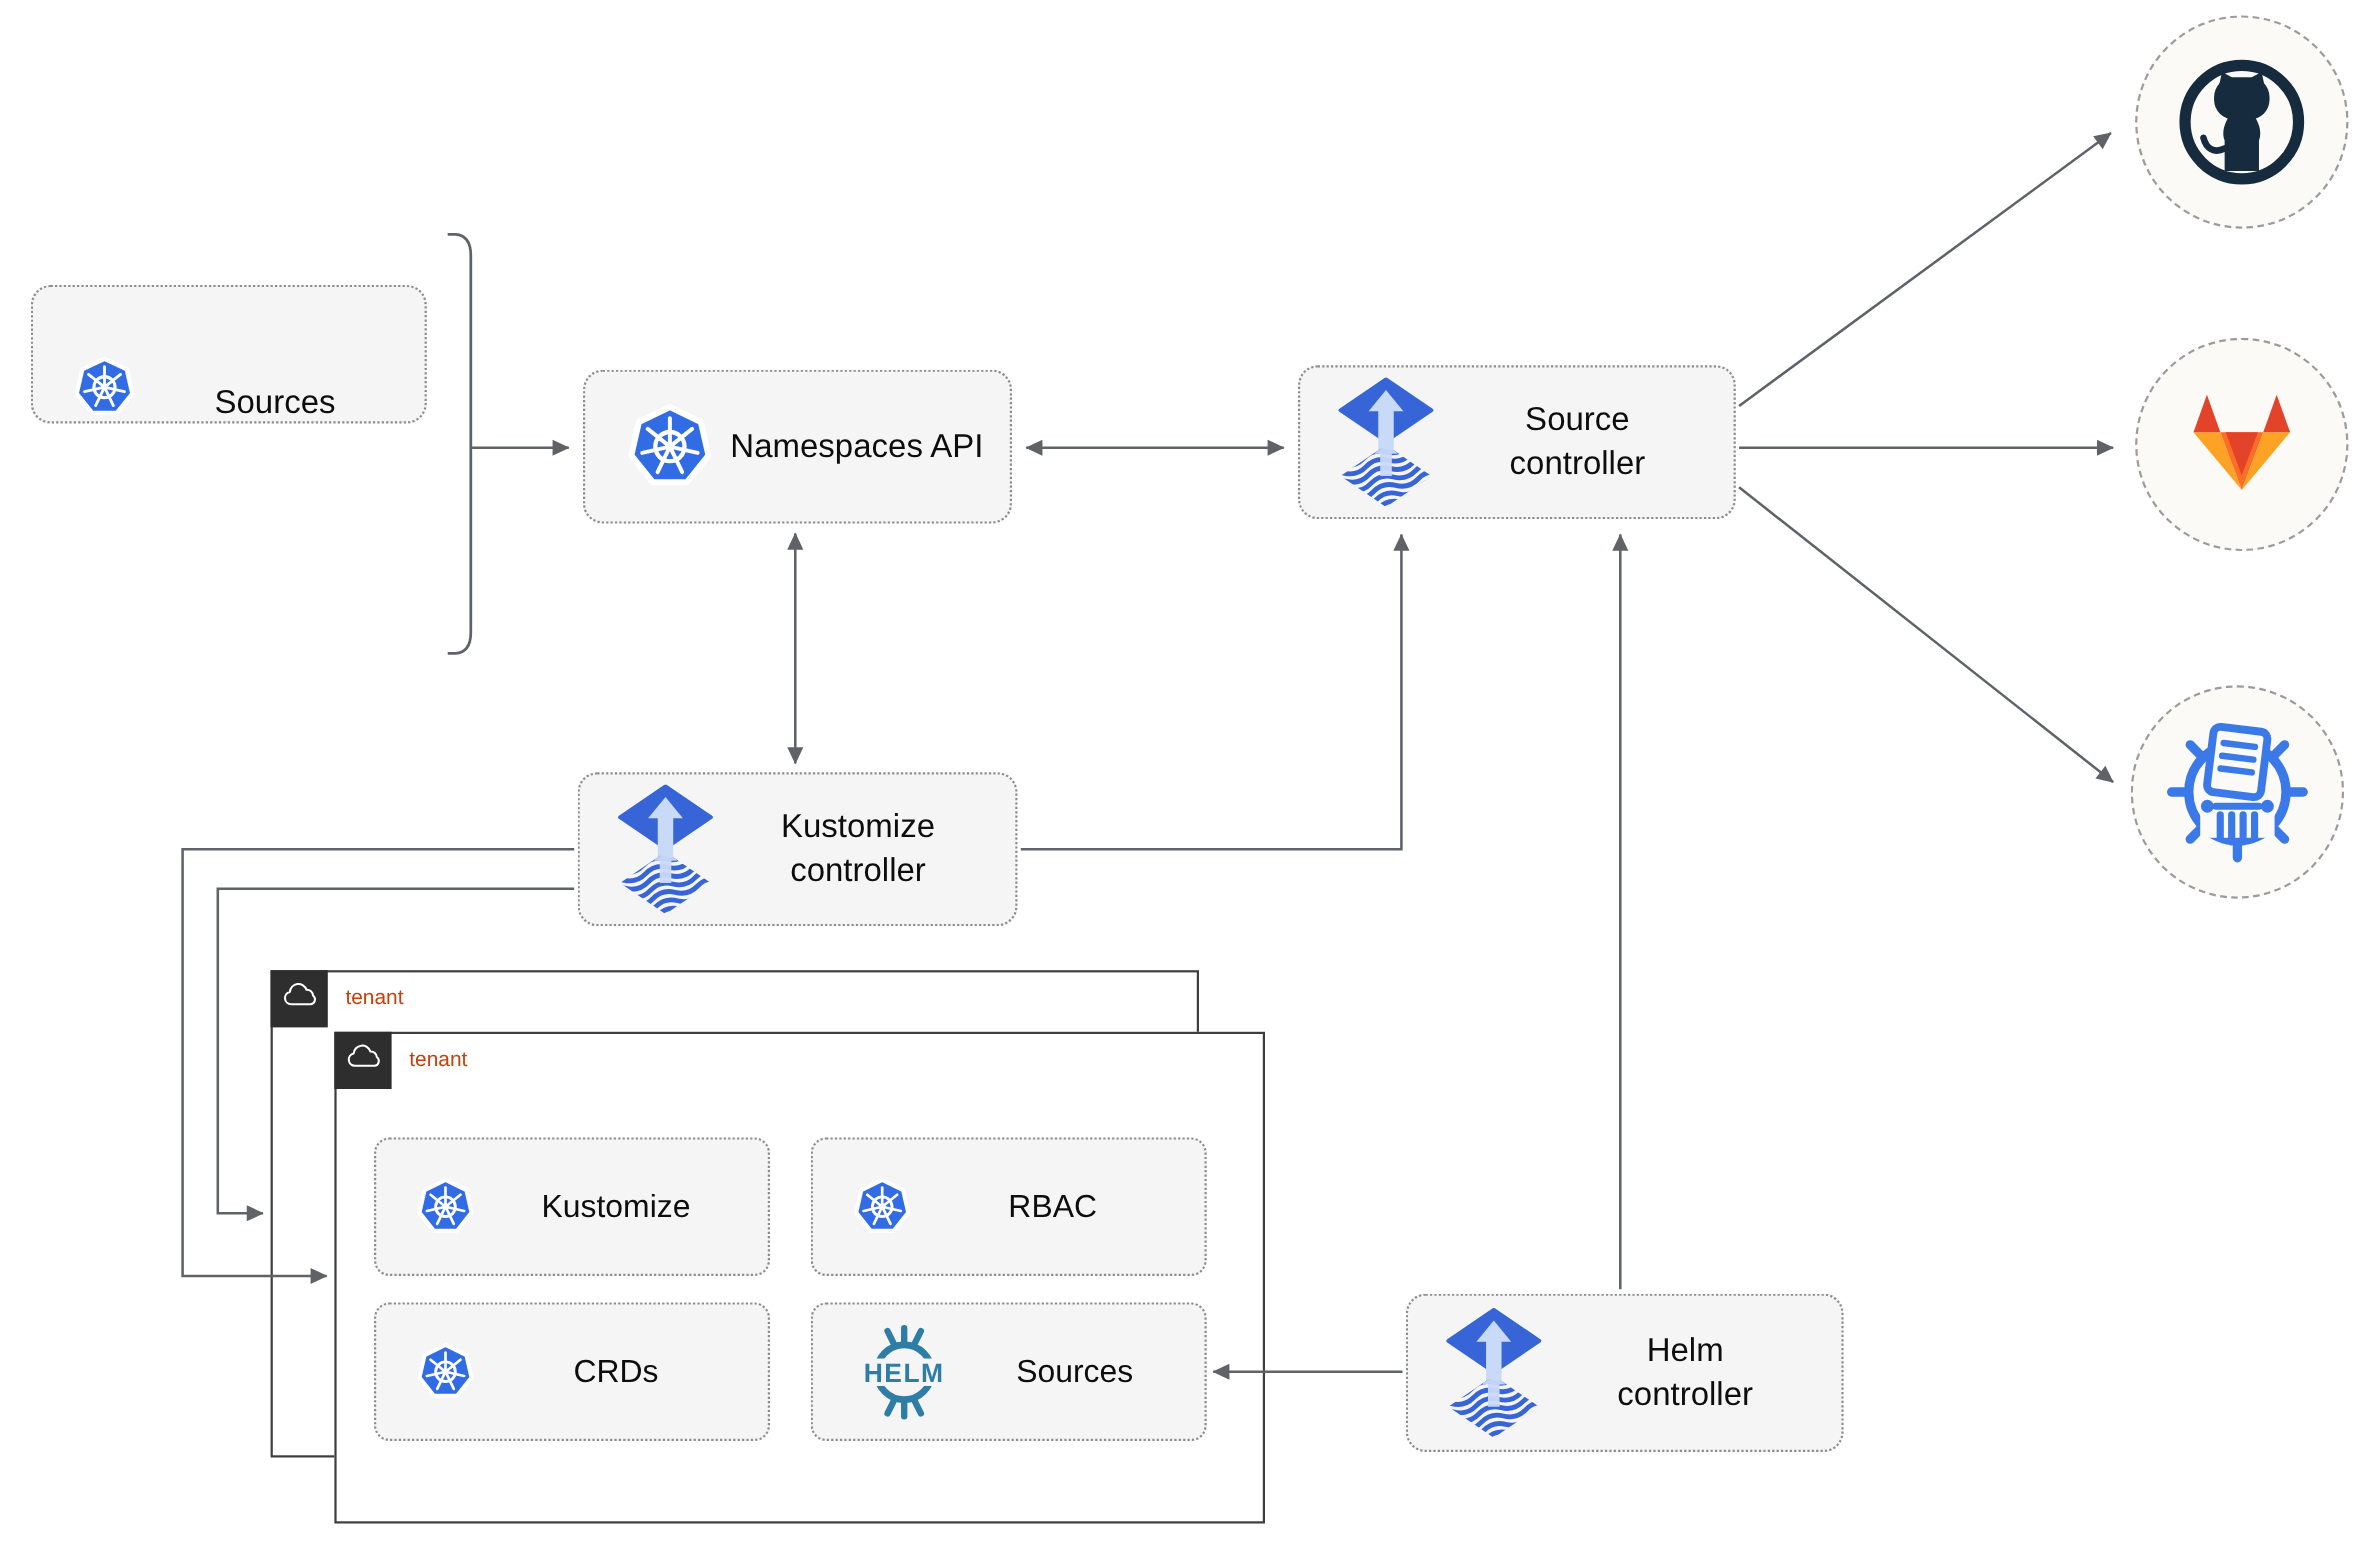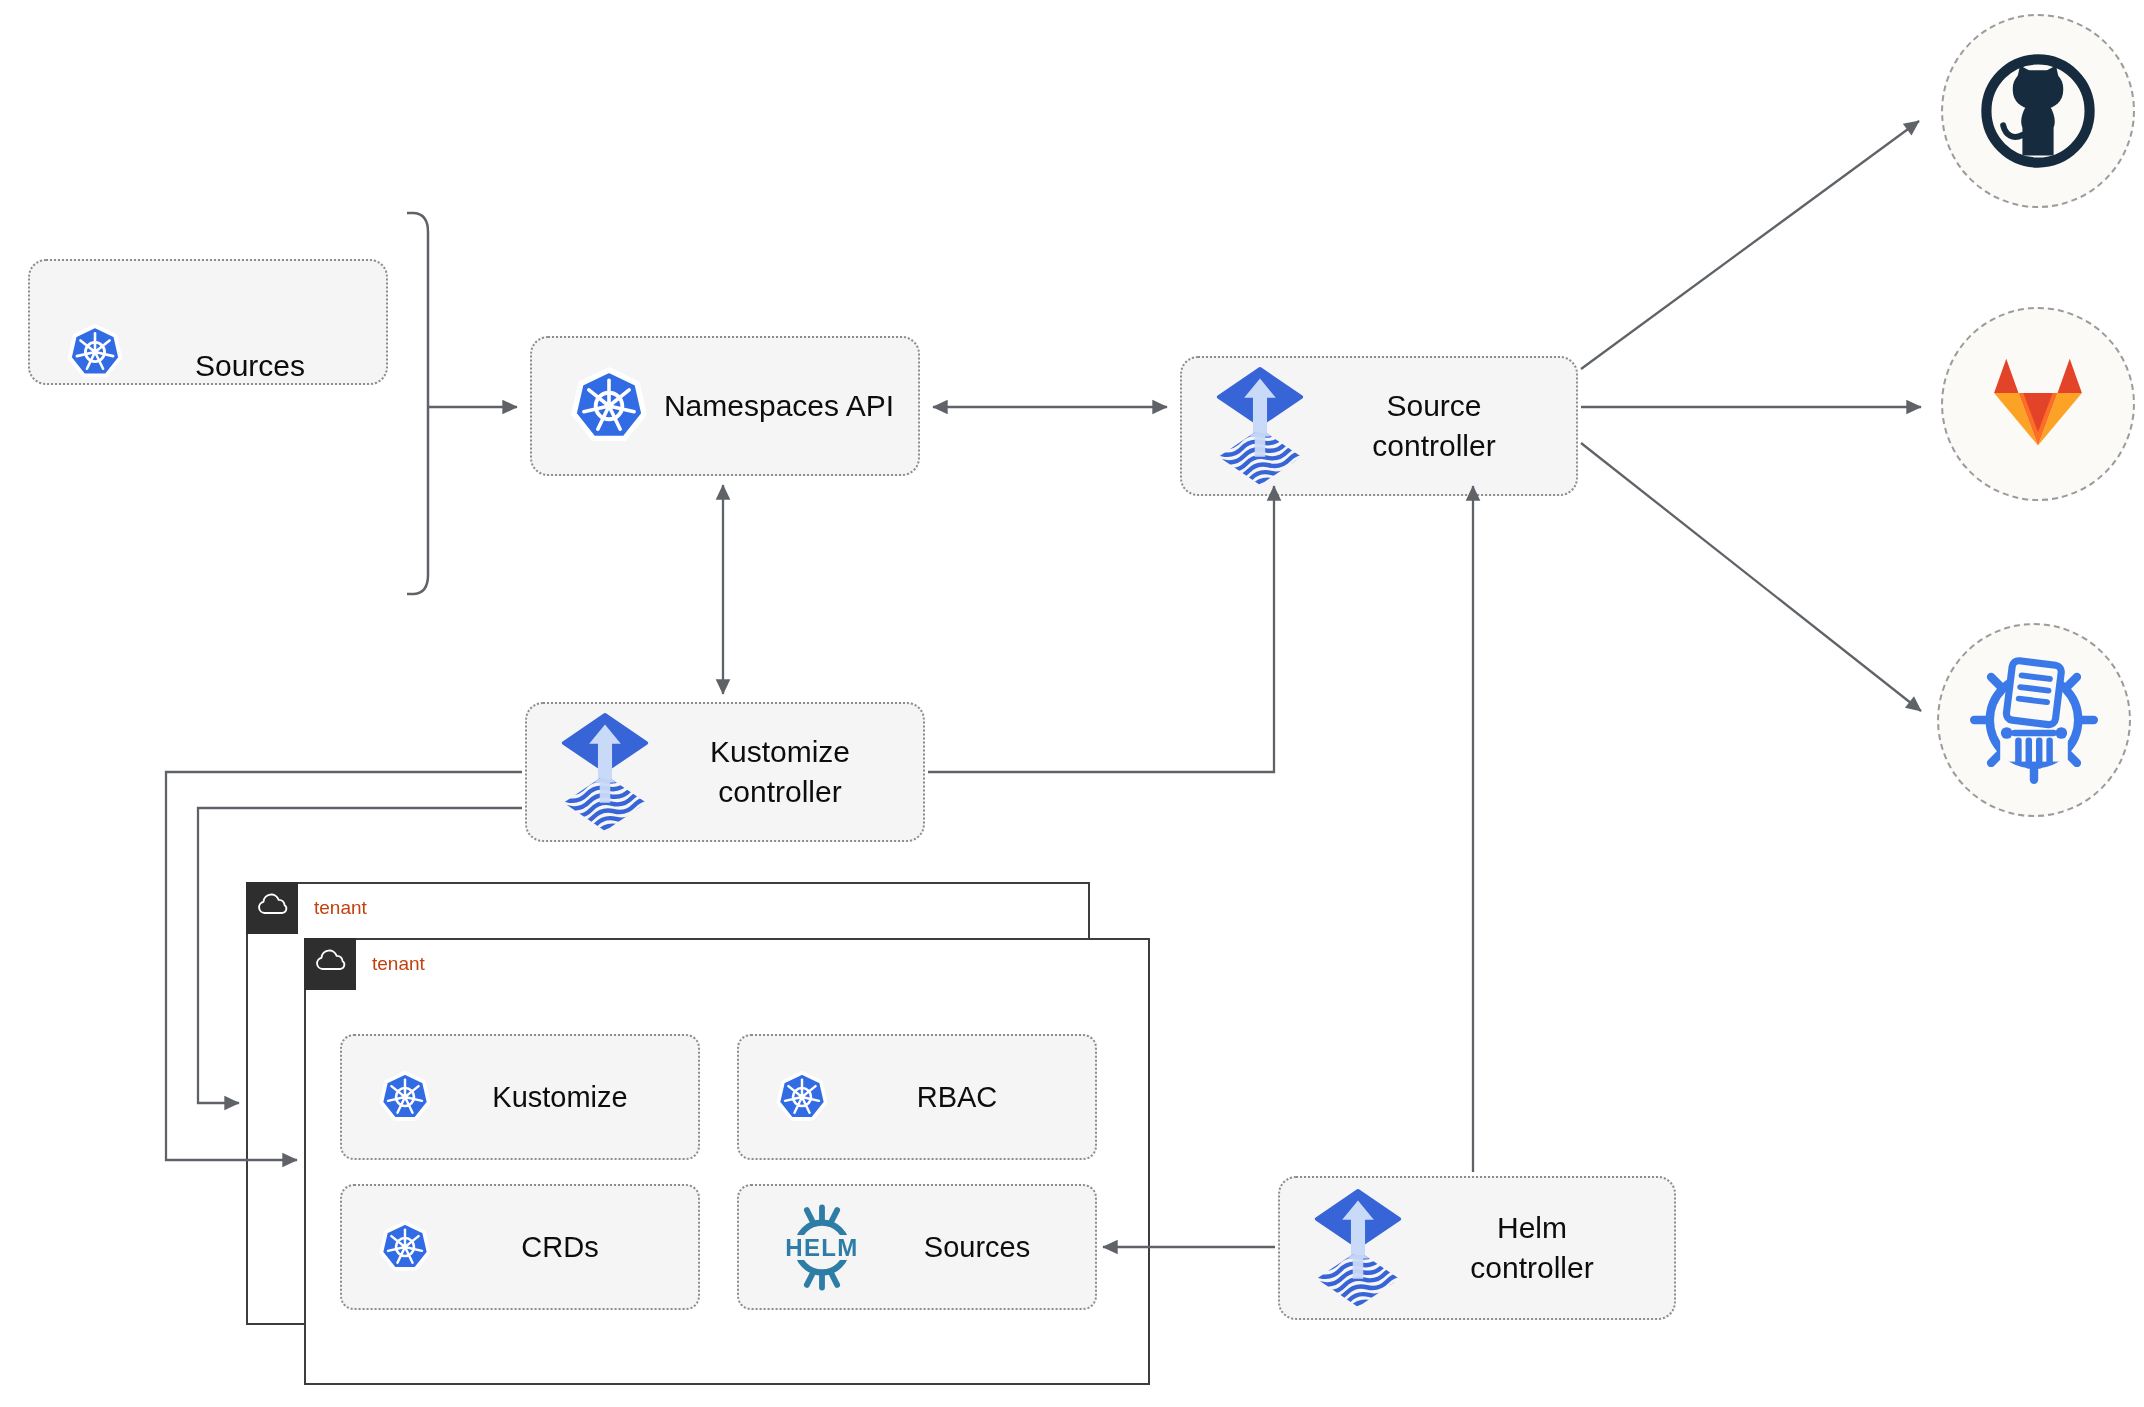--- a/index.html
+++ b/index.html
@@ -126,21 +126,21 @@
   </div>
 
 
   <div class="node" style="left:530px;top:336px;width:390px;height:140px;">
     <svg class="ic" width="86" height="86">
         <use href="#icon-k8s"></use>
       </svg>
     <span class="lbl">Namespaces API</span>
   </div>
 
-  <div class="node" style="left:1180px;top:356px;width:398px;height:140px;">
+  <div class="node" style="left:1180px;top:332px;width:398px;height:140px;">
     <svg class="ic" width="88" height="118">
         <use href="#icon-flux"></use>
       </svg>
     <span class="lbl two">
       <span>Source</span>
       <span>controller</span>
     </span>
   </div>
 
   <div class="node" style="left:525px;top:702px;width:400px;height:140px;">

